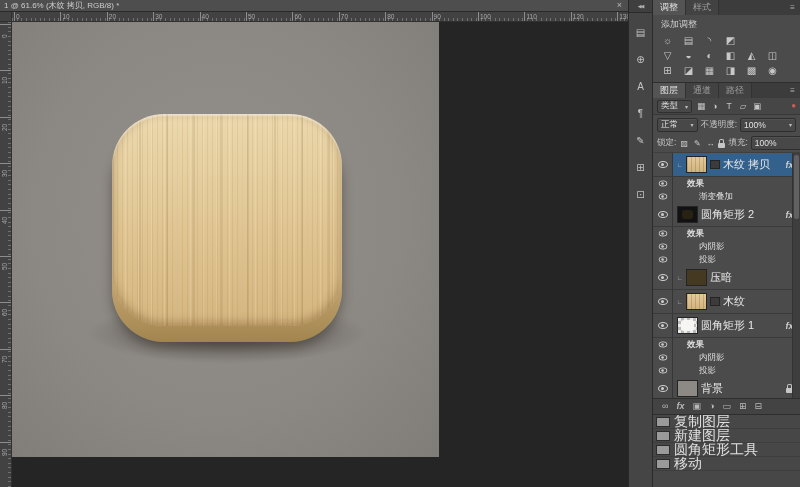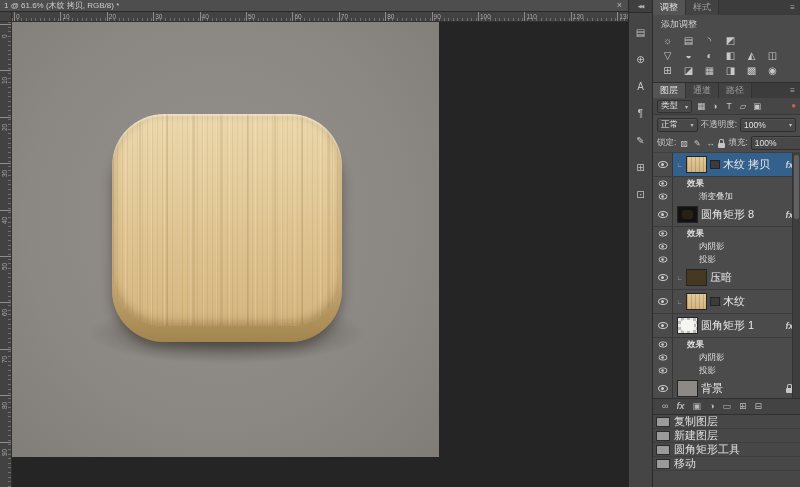--- a/index.html
+++ b/index.html
@@ -141,21 +141,21 @@
   .bottom-icon.fx-style{font-style:italic;font-weight:bold;}
 
   .history-section{height:72px;flex:none;display:flex;flex-direction:column;border-top:1px solid #2e2e2e;background:#474747;}
   .history-header{height:15px;background:#3c3c3c;display:flex;align-items:stretch;flex:none;}
   .history-tab{padding:0 8px;background:#4f4f4f;font-size:9px;color:#dddddd;display:flex;align-items:center;
                border-right:1px solid #323232;}
   .history-items{flex:1;overflow:hidden;}
   .history-item{height:14px;display:flex;align-items:center;gap:4px;padding-left:3px;
                 border-bottom:1px solid rgba(0,0,0,.12);box-sizing:border-box;}
   .history-thumb{width:14px;height:10px;background:#9a9a9a;border:1px solid #2c2c2c;flex:none;box-sizing:border-box;}
-  .history-label{font-size:11px;color:#e0e0e0;white-space:nowrap;}
+  .history-label{font-size:14px;color:#e0e0e0;white-space:nowrap;}
 </style>
 </head>
 <body>
 
 <div id="app">
 
   <div class="titlebar">
     <span class="title-text">1 @ 61.6% (木纹 拷贝, RGB/8) *</span>
     <span class="close-btn">×</span>
   </div>
@@ -354,21 +354,21 @@
               <div class="eye"></div>
             </div>
             <span class="effect-name">渐变叠加</span>
           </div>
           <div class="layer-row">
             <div class="eye-cell">
               <div class="eye"></div>
             </div>
             <div class="row-content">
               <div class="thumb thumb-darkrect"></div>
-              <span class="layer-name">圆角矩形 8</span>
+              <span class="layer-name">圆角矩形 2</span>
               <div class="fx-wrap">
                 <span class="fx-text">fx</span>
                 <span class="fx-caret">▴</span>
               </div>
             </div>
           </div>
           <div class="effect-row">
             <div class="eye-cell">
               <div class="eye"></div>
             </div>

